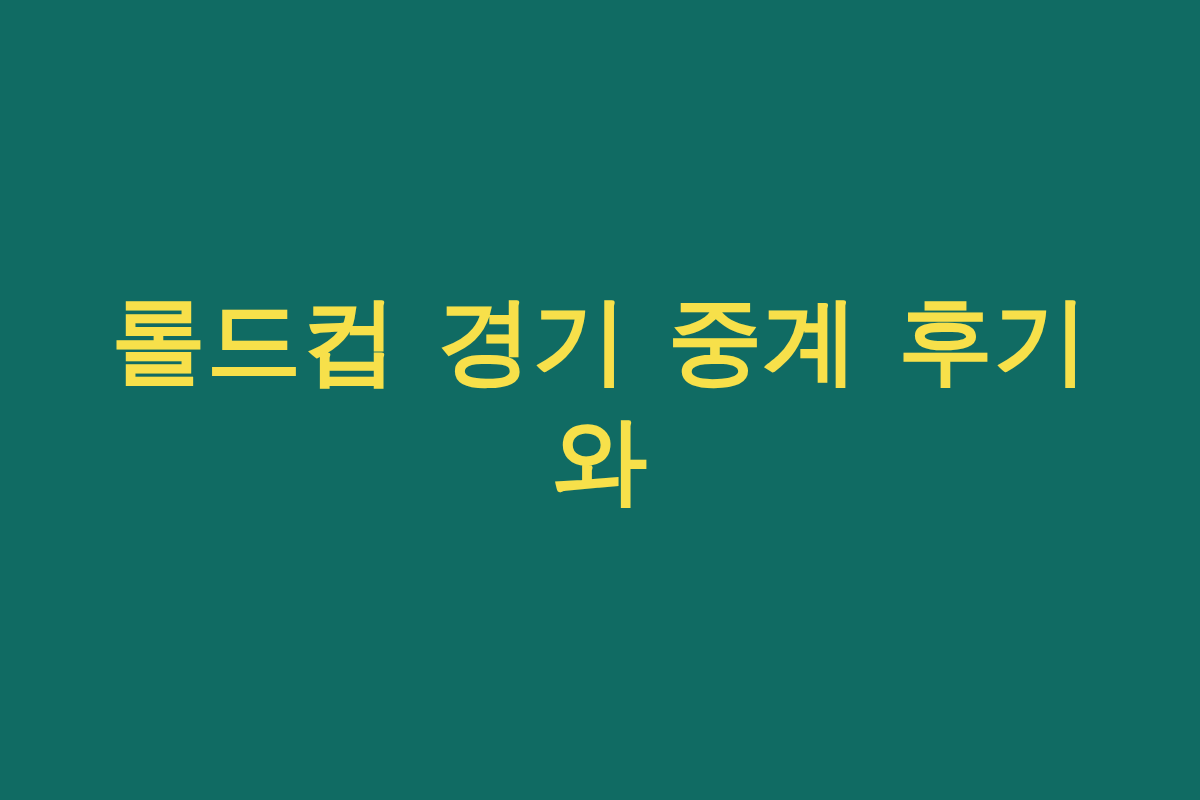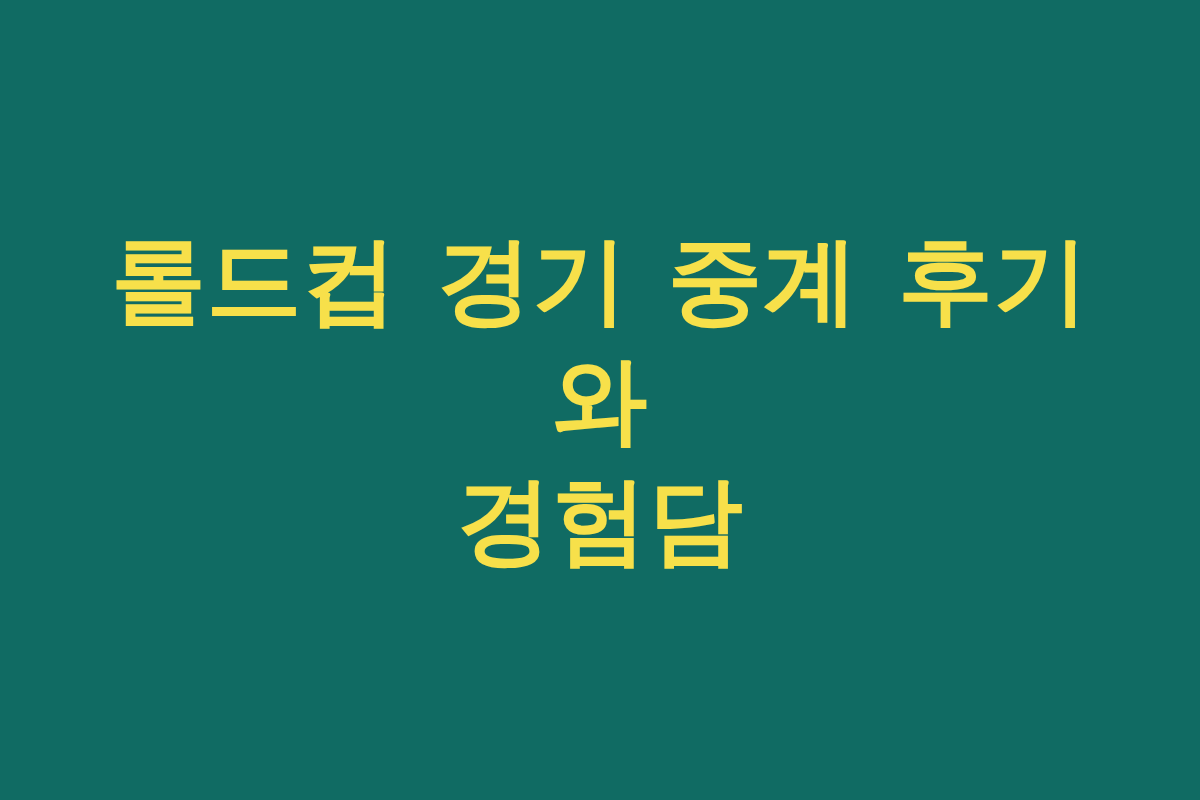--- a/index.html
+++ b/index.html
@@ -53,16 +53,15 @@
     display: block;
   }
 </style>
 </head>
 <body>
 
 <div class="banner" style="background: rgb(16, 107, 99);">
   <div class="headline-block">
     <h1 class="headline" style="color: rgb(247, 224, 74); text-align: center;">
       <span class="line">롤드컵 경기 중계 후기와</span>
-      <span class="line">경험담</span>
     </h1>
   </div>
 </div>
 
 </body></html>

